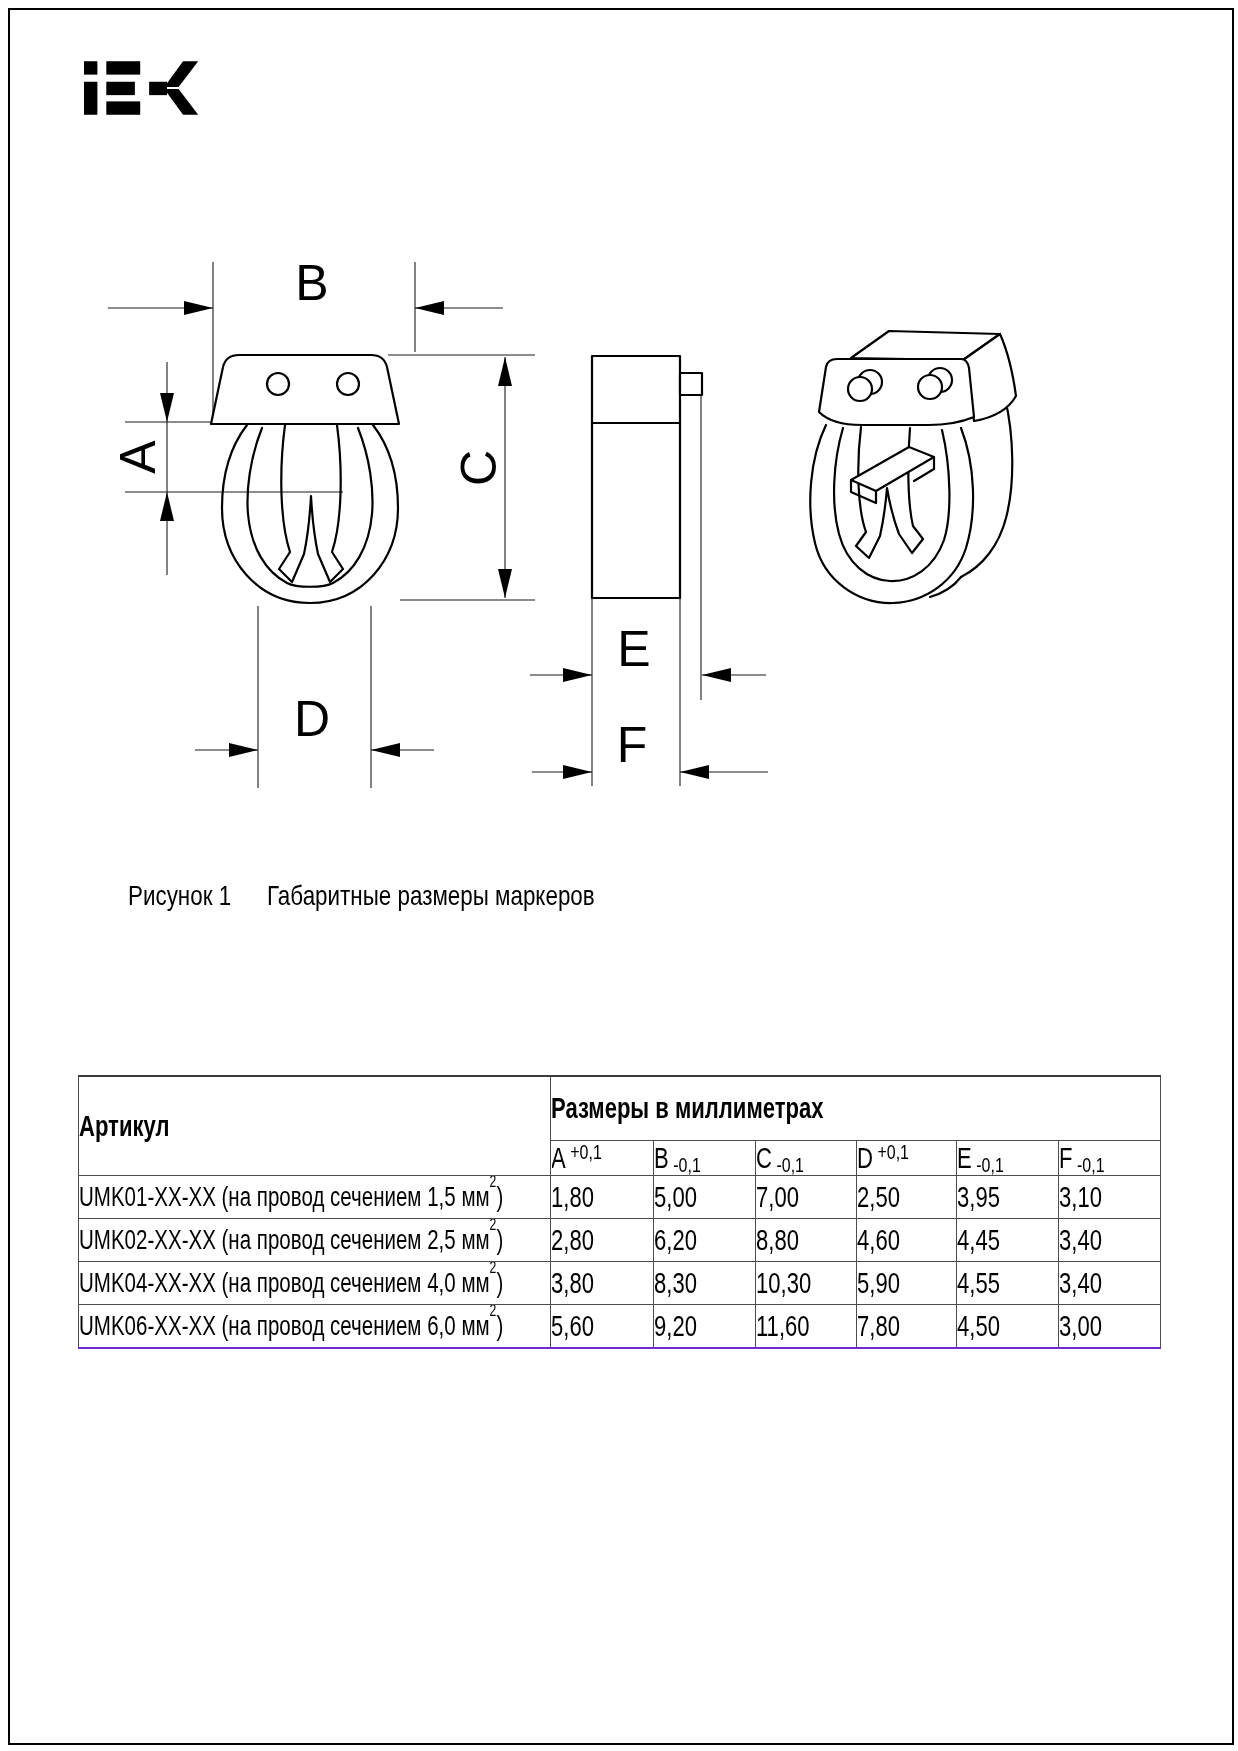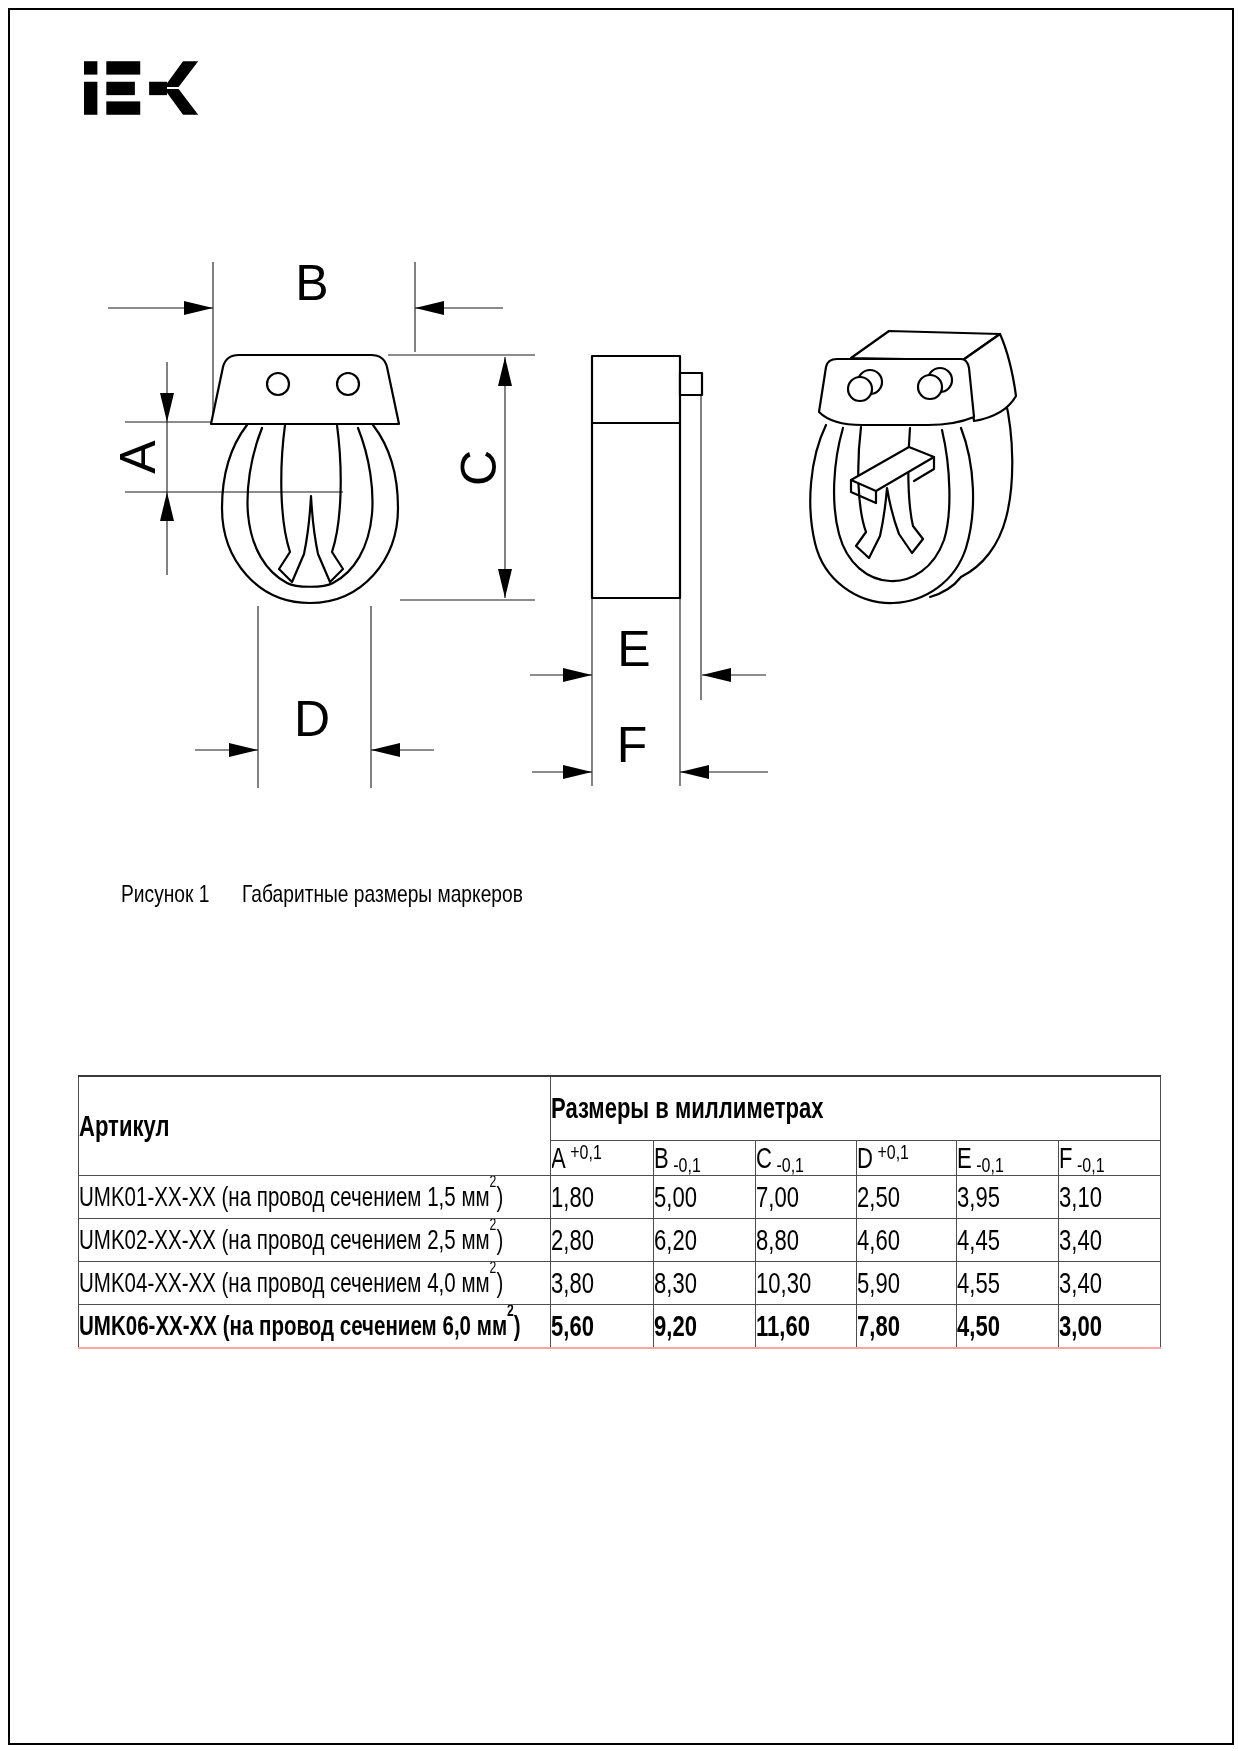--- a/index.html
+++ b/index.html
@@ -6,27 +6,27 @@
   #page{position:relative;width:1238px;height:1751px;background:#fff;overflow:hidden;
         font-family:"Liberation Sans",sans-serif;color:#000;}
   #frame{position:absolute;left:8px;top:8px;width:1222px;height:1733px;border:2px solid #000;}
   #logo{position:absolute;left:84px;top:58px;width:116px;height:60px;}
   #drawing{position:absolute;left:60px;top:230px;width:1120px;height:580px;}
   .p{fill:none;stroke:#000;stroke-width:2.2;stroke-linejoin:round;stroke-linecap:round;}
   .pf{fill:#fff;stroke:#000;stroke-width:2.2;stroke-linejoin:round;}
   .d{fill:none;stroke:#1a1a1a;stroke-width:1.1;}
   .ar{fill:#000;stroke:none;}
   .dimtext{font-family:"Liberation Sans",sans-serif;font-size:50px;fill:#000;}
-  #caption{position:absolute;left:121px;top:880px;font-size:24px;white-space:nowrap;}
+  #caption{position:absolute;left:128px;top:880px;font-size:28px;white-space:nowrap;}
   #caption .cs{display:inline-block;transform:scaleX(.8);transform-origin:left center;}
   #caption .gap{display:inline-block;width:10px;}
   #dim-table{position:absolute;left:78px;top:1075px;width:1082px;border-collapse:collapse;table-layout:fixed;}
   #dim-table td{border:1px solid #4d4d4d;padding:0;vertical-align:middle;overflow:hidden;}
   #dim-table tr.h1 td{border-top:2px solid #3a3a3a;}
-  #dim-table tr.dr4 td{border-bottom:2px solid #fca5a5;font-weight:bold;}
+  #dim-table tr.dr4 td{border-bottom:2px solid #6d28d9;}
   td.c-article{vertical-align:top;padding:11px 0 0 18px;}
   td.c-group{vertical-align:top;padding:11px 0 0 14px;height:63px;}
   tr.h2 td{height:34px;padding-left:14px;border-radius:7px;}
   tr.dr td{height:42px;}
   td.c-art{padding-left:18px;}
   td.c-val{padding-left:14px;}
   .tb{display:inline-block;transform:scaleX(.76);transform-origin:left center;white-space:nowrap;}
   .bold{font-weight:bold;font-size:29px;}
   .dimhead{font-size:29px;}
   .tol{font-size:21px;margin-left:6px;position:relative;}

